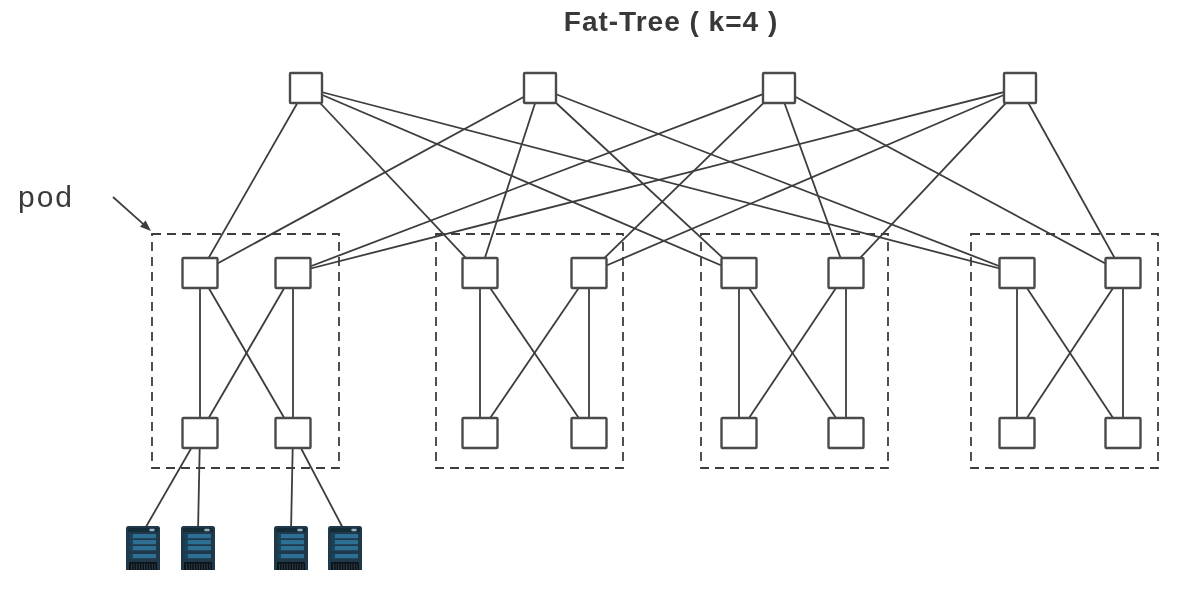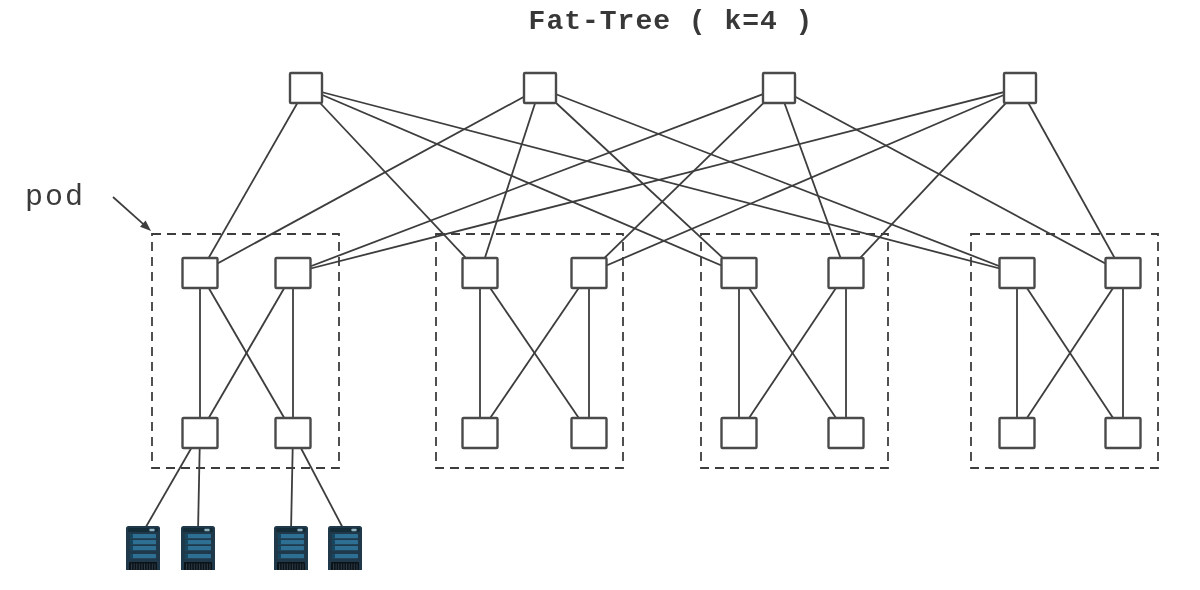--- a/index.html
+++ b/index.html
@@ -2,37 +2,37 @@
 <html><head>
 <meta charset="utf-8">
 <style>
   html, body { margin: 0; padding: 0; background: #ffffff; }
   .stage {
     position: relative;
     width: 1200px;
     height: 570px;
     background: #ffffff;
     overflow: hidden;
-    font-family: Liberation Mono, monospace;
+    font-family: Liberation Sans, sans-serif;
   }
   .stage svg { position: absolute; left: 0; top: 0; }
   .diagram-title {
     position: absolute;
     left: 671px;
     top: 6px;
     transform: translateX(-50%);
     font-size: 28px;
     font-weight: 700;
     letter-spacing: 1px;
     color: #383838;
     white-space: nowrap;
   }
   .pod-label {
     position: absolute;
-    left: 25px;
+    left: 18px;
     top: 180px;
     font-size: 30px;
     font-weight: 400;
     letter-spacing: 2px;
     color: #3a3a3a;
     white-space: nowrap;
   }
 </style>
 </head>
 <body>

